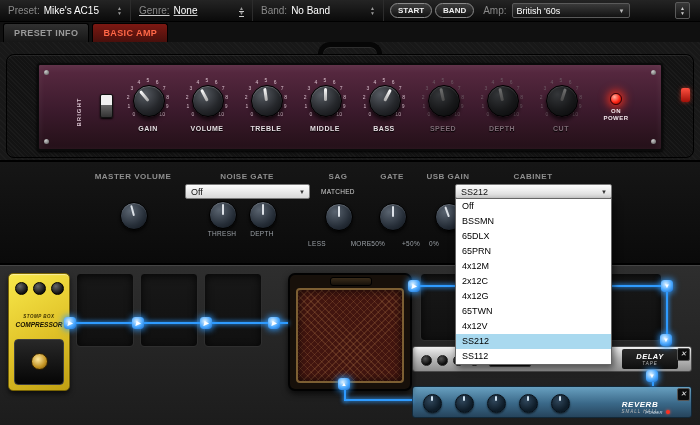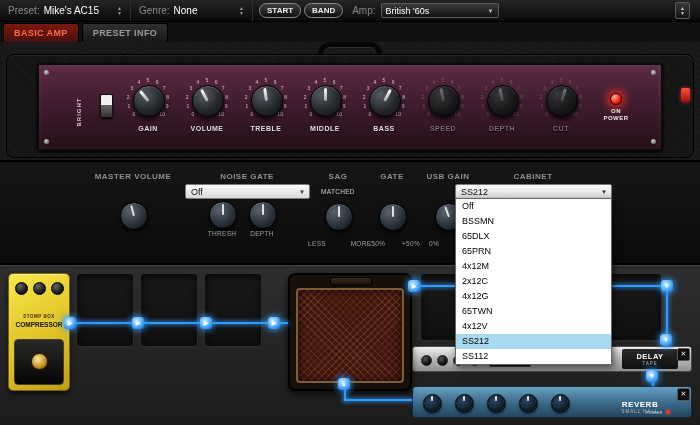--- a/index.html
+++ b/index.html
@@ -7,21 +7,21 @@
     width:700px;height:425px;position:relative;overflow:hidden;
     background:#000;font-family:"Liberation Sans",sans-serif;
     -webkit-font-smoothing:antialiased;
   }
   
   .topbar{position:absolute;top:0;left:0;width:700px;height:22px;
     background:linear-gradient(#242424,#0a0a0a);border-bottom:1px solid #000;
     display:flex;align-items:center;font-size:10px;color:#ccc;box-sizing:border-box;}
   .tb-group{display:flex;align-items:center;height:100%;padding:0 8px;
     border-right:1px solid #2c2c2c;box-sizing:border-box;}
-  #g-preset{width:131px;} #g-genre{width:122px;} #g-band{width:131px;}
+  #g-preset{width:131px;} #g-genre{width:122px;text-decoration:underline;} #g-band{width:131px;}
   .tb-label{color:#8a8a8a;}
   .tb-value{color:#fff;margin-left:4px;white-space:nowrap;flex:1;}
   .stepper{display:flex;flex-direction:column;align-items:center;margin-left:3px;}
   .stepper span{font-size:5px;line-height:5px;color:#9a9a9a;}
   .tb-buttons{display:flex;align-items:flex-end;margin-left:6px;}
   .pill{display:inline-block;height:13px;line-height:13px;padding:0 7px;margin-right:3px;
     font-size:8px;font-weight:bold;color:#eee;border:1px solid #8a8a8a;border-radius:8px;
     background:linear-gradient(#3e3e3e,#101010);}
   .amp-group{display:flex;align-items:center;flex:1;padding:0 6px;height:100%;}
   .amp-select{width:118px;height:15px;margin-left:5px;box-sizing:border-box;
@@ -113,21 +113,21 @@
   #gate-select{left:185px;top:22px;width:125px;}
   #cab-select{left:455px;top:22px;width:157px;}
   .sel-arrow{font-size:6px;color:#333;}
   
   .cab-list{position:absolute;left:455px;top:198px;width:157px;z-index:100;box-sizing:border-box;
     background:#fff;border:1px solid #666;box-shadow:2px 3px 7px rgba(0,0,0,.55);}
   .dd-item{height:15px;line-height:15px;padding-left:6px;font-size:9px;color:#000;}
   .dd-item.selected{background:#a9d9ef;}
   
   .pedalboard{position:absolute;top:265px;left:0;width:700px;height:160px;overflow:hidden;
-    background:linear-gradient(#2e2e2e,#1c1c1c);border-top:1px solid #454545;box-sizing:border-box;}
+    background:linear-gradient(#2e2e2e,#1c1c1c);border-top:1px solid #454545;box-sizing:border-box;font-style:italic;}
   .slot{position:absolute;top:7px;height:72px;border-radius:4px;
     background:linear-gradient(#181818,#101010);border:1px solid #2e2e2e;
     box-shadow:inset 0 2px 8px rgba(0,0,0,.8);}
   #slot1{left:76px;width:56px;} #slot2{left:140px;width:56px;} #slot3{left:204px;width:56px;}
   #slot4{left:420px;width:114px;height:66px;} #slot5{left:540px;width:120px;height:66px;}
   .stompbox{position:absolute;left:8px;top:7px;width:60px;height:116px;border-radius:5px;
     background:linear-gradient(150deg,#f8e84a,#e0c228 55%,#bf9f12);
     border:1px solid #7a6504;box-shadow:0 3px 5px rgba(0,0,0,.6),inset 0 1px 1px rgba(255,255,255,.5);}
   .sb-knob{position:absolute;top:8px;width:11px;height:11px;border-radius:50%;
     background:radial-gradient(circle at 35% 30%,#666,#111 70%);border:1px solid #000;}
@@ -197,43 +197,51 @@
     </span>
   </div>
   <div class="tb-group" id="g-genre">
     <span class="tb-label">Genre:</span>
     <span class="tb-value">None</span>
     <span class="stepper">
       <span>▲</span>
       <span>▼</span>
     </span>
   </div>
+  <div class="tb-group" id="g-band">
+    <span class="tb-label">Band:</span>
+    <span class="tb-value">No Band</span>
+    <span class="stepper">
+      <span>▲</span>
+      <span>▼</span>
+    </span>
+  </div>
   <div class="tb-buttons">
     <span class="pill">START</span>
     <span class="pill">BAND</span>
   </div>
   <div class="amp-group">
     <span class="tb-label">Amp:</span>
     <span class="amp-select">
       <span>British '60s</span>
       <span class="sel-arrow">▼</span>
     </span>
     <span class="tb-spin">
       <span>▲</span>
       <span>▼</span>
     </span>
   </div>
 </div>
 
 <div class="tabs">
+  <div class="tab">
+    <span>PRESET INFO</span>
+  </div>
   <div class="tab active">
     <span>BASIC AMP</span>
-  </div>
-  <div class="tab">
-    <span>PRESET INFO</span>
   </div>
 </div>
 
 <div class="amp-head">
   <div class="handle"></div>
   <div class="head-body">
     <div class="panel">
       <div class="screw" style="left:5px;top:5px;"></div>
       <div class="screw" style="right:5px;top:5px;"></div>
       <div class="screw" style="left:5px;bottom:5px;"></div>

